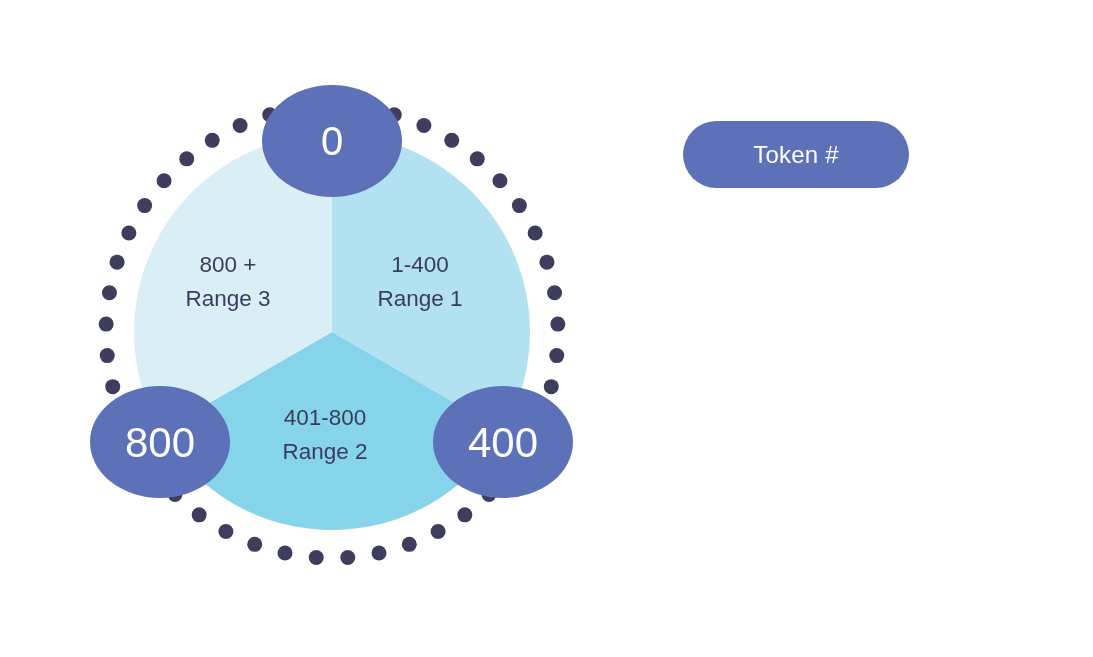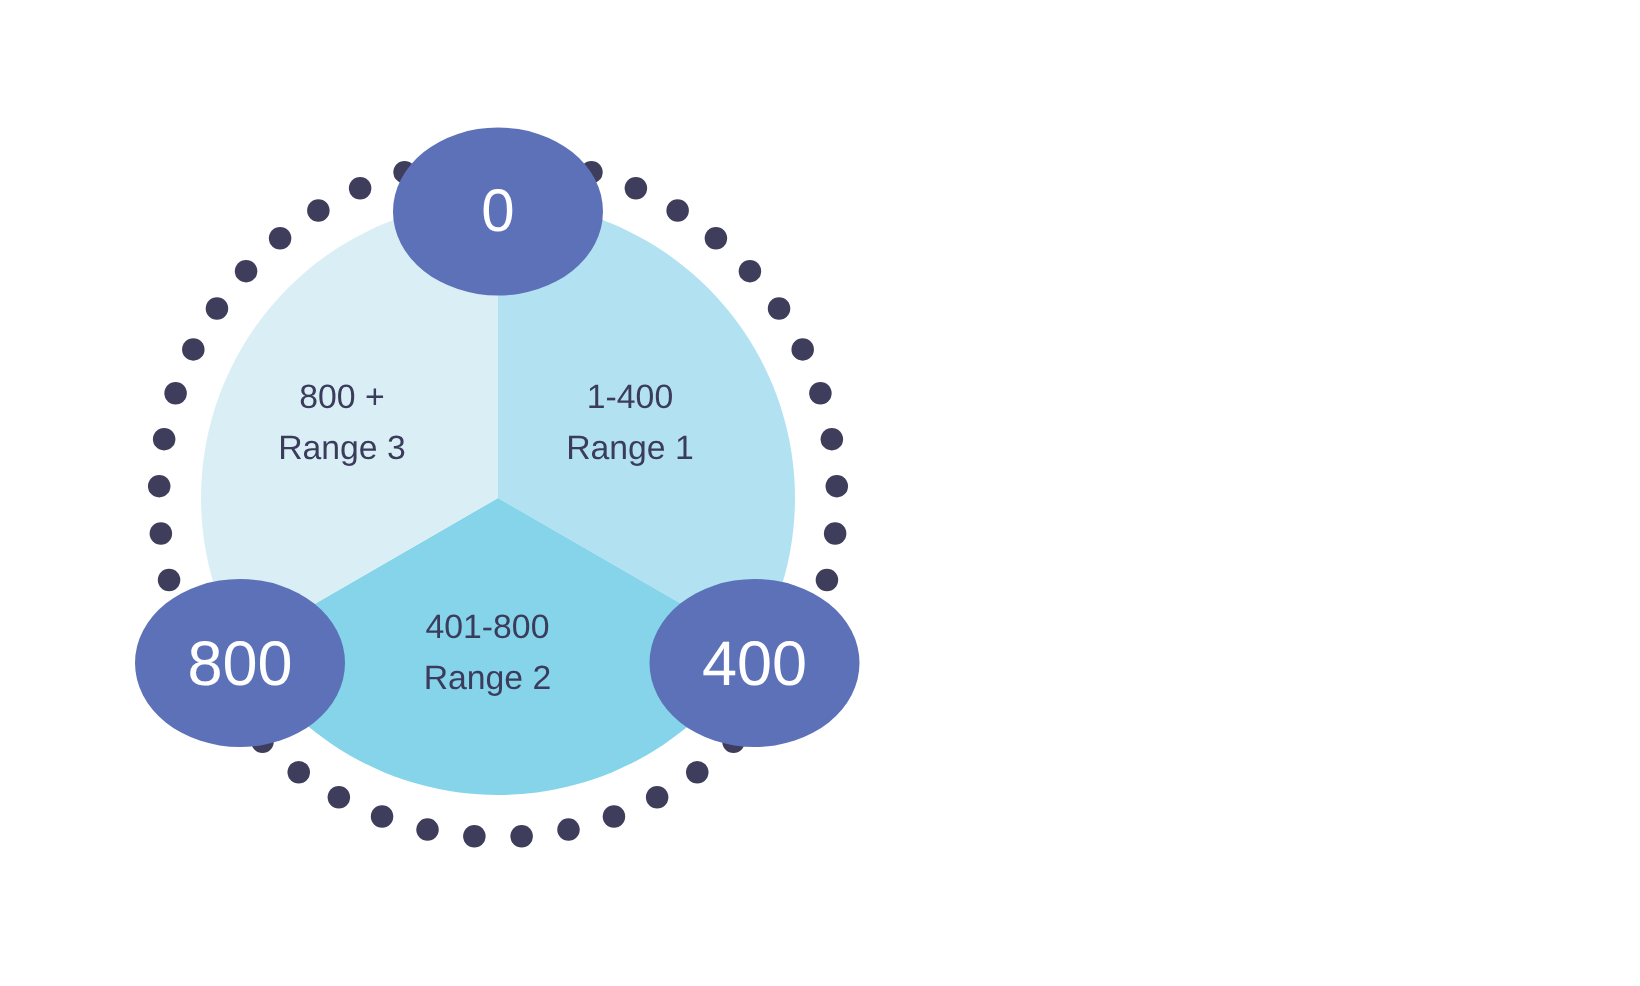--- a/index.html
+++ b/index.html
@@ -141,14 +141,17 @@
           <text x="503" y="442" text-anchor="middle" dominant-baseline="central" class="node-label node-label-big" fill="#ffffff">400</text>
         </g>
         <g style="cursor:pointer">
           <ellipse cx="160" cy="442" rx="70" ry="56" fill="#5c71b8"></ellipse>
           <text x="160" y="442" text-anchor="middle" dominant-baseline="central" class="node-label node-label-big" fill="#ffffff">800</text>
         </g>
       </g>
 
   </svg>
 
+  <button id="token-button">
+    <span id="token-button-label">Token #</span>
+  </button>
 
 </div>
 
 </body></html>

